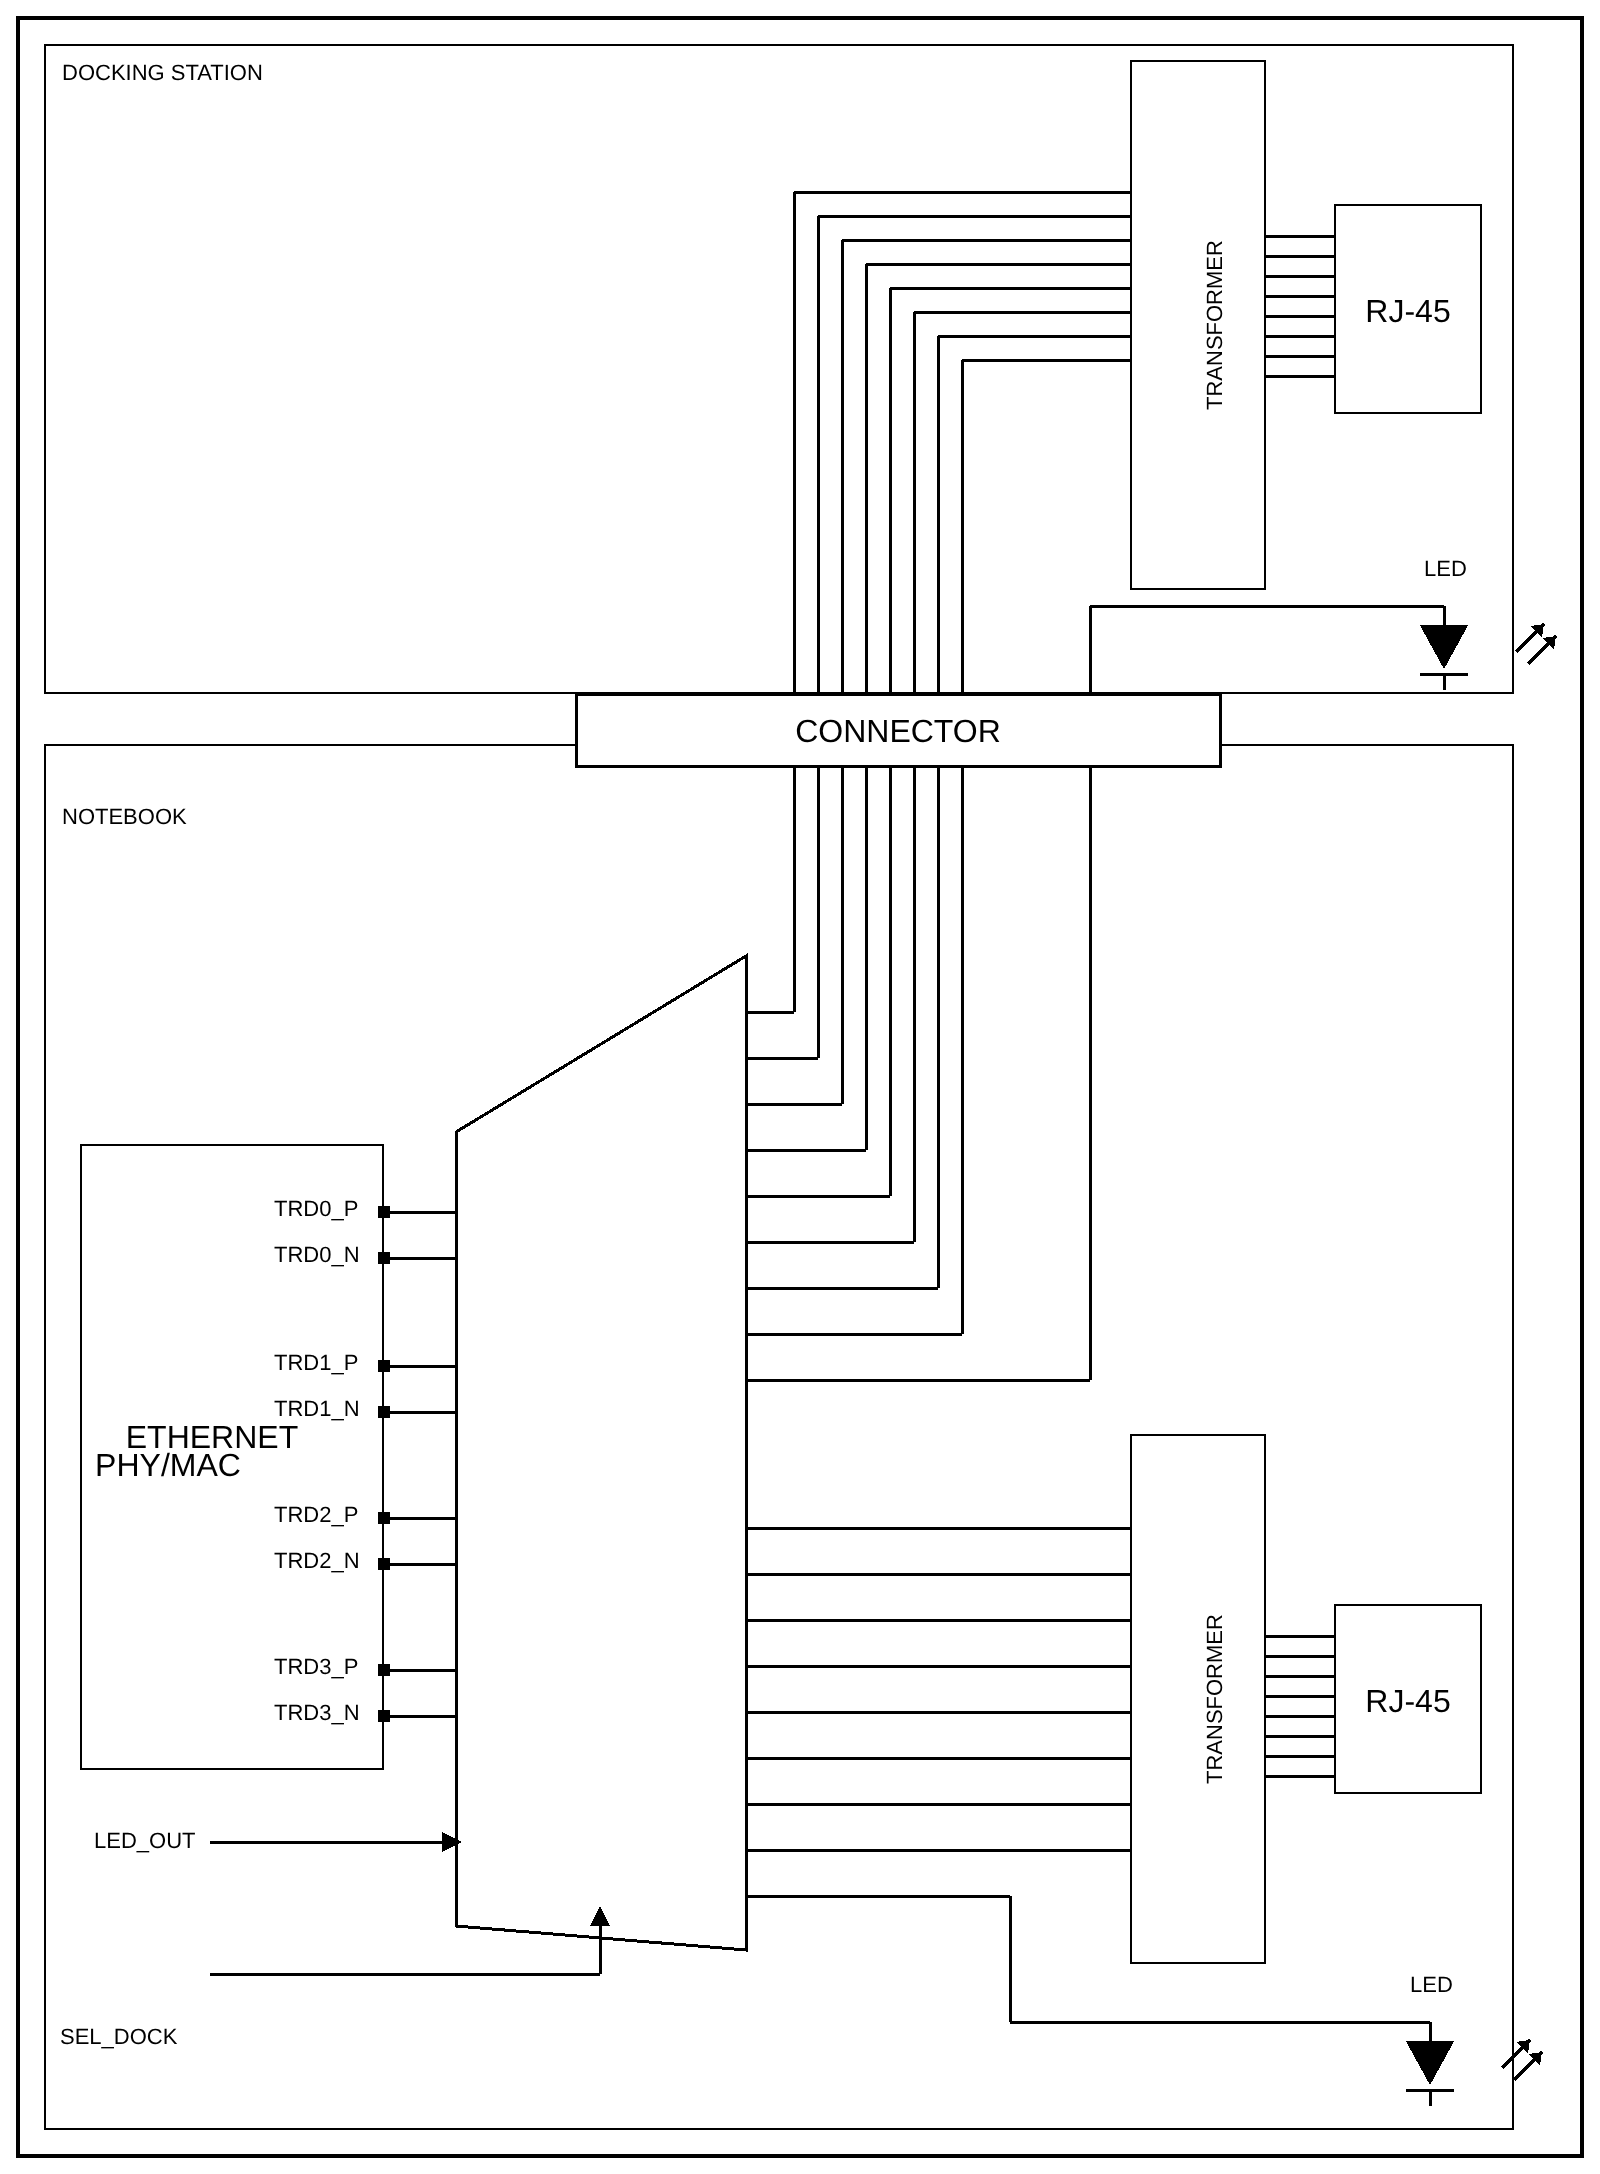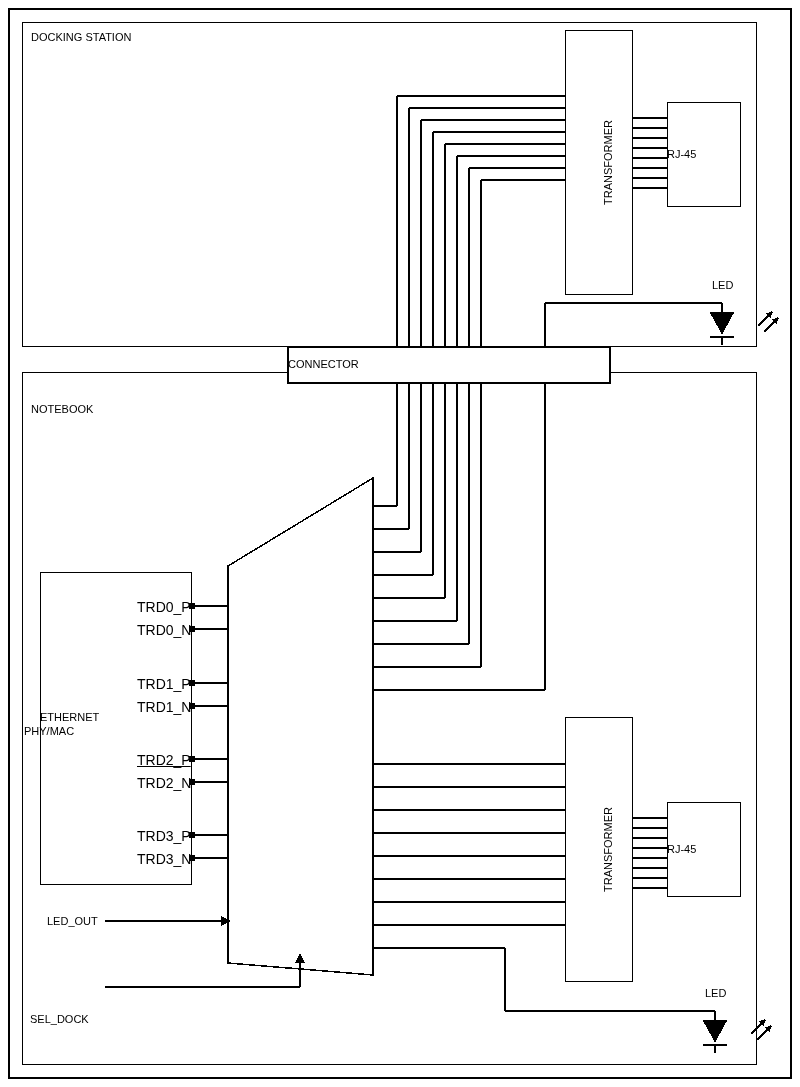--- a/index.html
+++ b/index.html
@@ -33,27 +33,27 @@
   .vtext {
     position: absolute;
     font-size: 11px;
     color: #000;
     white-space: nowrap;
     transform-origin: 0 0;
     transform: rotate(-90deg);
   }
   .center {
     position: absolute;
-    text-align: left;
+    text-align: center;
+    font-size: 16px;
+    color: #000;
+  }
+  .pinlabel {
+    position: absolute;
     font-size: 11px;
-    color: #000;
-  }
-  .pinlabel {
-    position: absolute;
-    font-size: 14px;
     color: #000;
     white-space: nowrap;
   }
   svg.overlay {
     position: absolute;
     left: 0;
     top: 0;
     width: 800px;
     height: 1087px;
     pointer-events: none;
@@ -90,21 +90,21 @@
   <div class="box" style="left:40px; top:572px; width:152px; height:313px;"></div>
   <div class="center" style="left:40px; top:711px; width:132px;">ETHERNET</div>
   <div class="center" style="left:24px; top:725px; width:120px;">PHY/MAC</div>
 
   <div class="vtext" style="left:307px; top:800px; font-size:11px;">MAX4890/MAX4891/MAX4892</div>
 
   <div class="pinlabel" style="left:137px; top:599px;">TRD0_P</div>
   <div class="pinlabel" style="left:137px; top:622px;">TRD0_N</div>
   <div class="pinlabel" style="left:137px; top:676px;">TRD1_P</div>
   <div class="pinlabel" style="left:137px; top:699px;">TRD1_N</div>
-  <div class="pinlabel" style="left:137px; top:752px;text-decoration:underline;">TRD2_P</div>
+  <div class="pinlabel" style="left:137px; top:752px;">TRD2_P</div>
   <div class="pinlabel" style="left:137px; top:775px;">TRD2_N</div>
   <div class="pinlabel" style="left:137px; top:828px;">TRD3_P</div>
   <div class="pinlabel" style="left:137px; top:851px;">TRD3_N</div>
 
   <div class="pinlabel" style="left:235px; top:599px;">A0</div>
   <div class="pinlabel" style="left:235px; top:622px;">A1</div>
   <div class="pinlabel" style="left:235px; top:676px;">A2</div>
   <div class="pinlabel" style="left:235px; top:699px;">A3</div>
   <div class="pinlabel" style="left:235px; top:752px;">A4</div>
   <div class="pinlabel" style="left:235px; top:775px;">A5</div>

